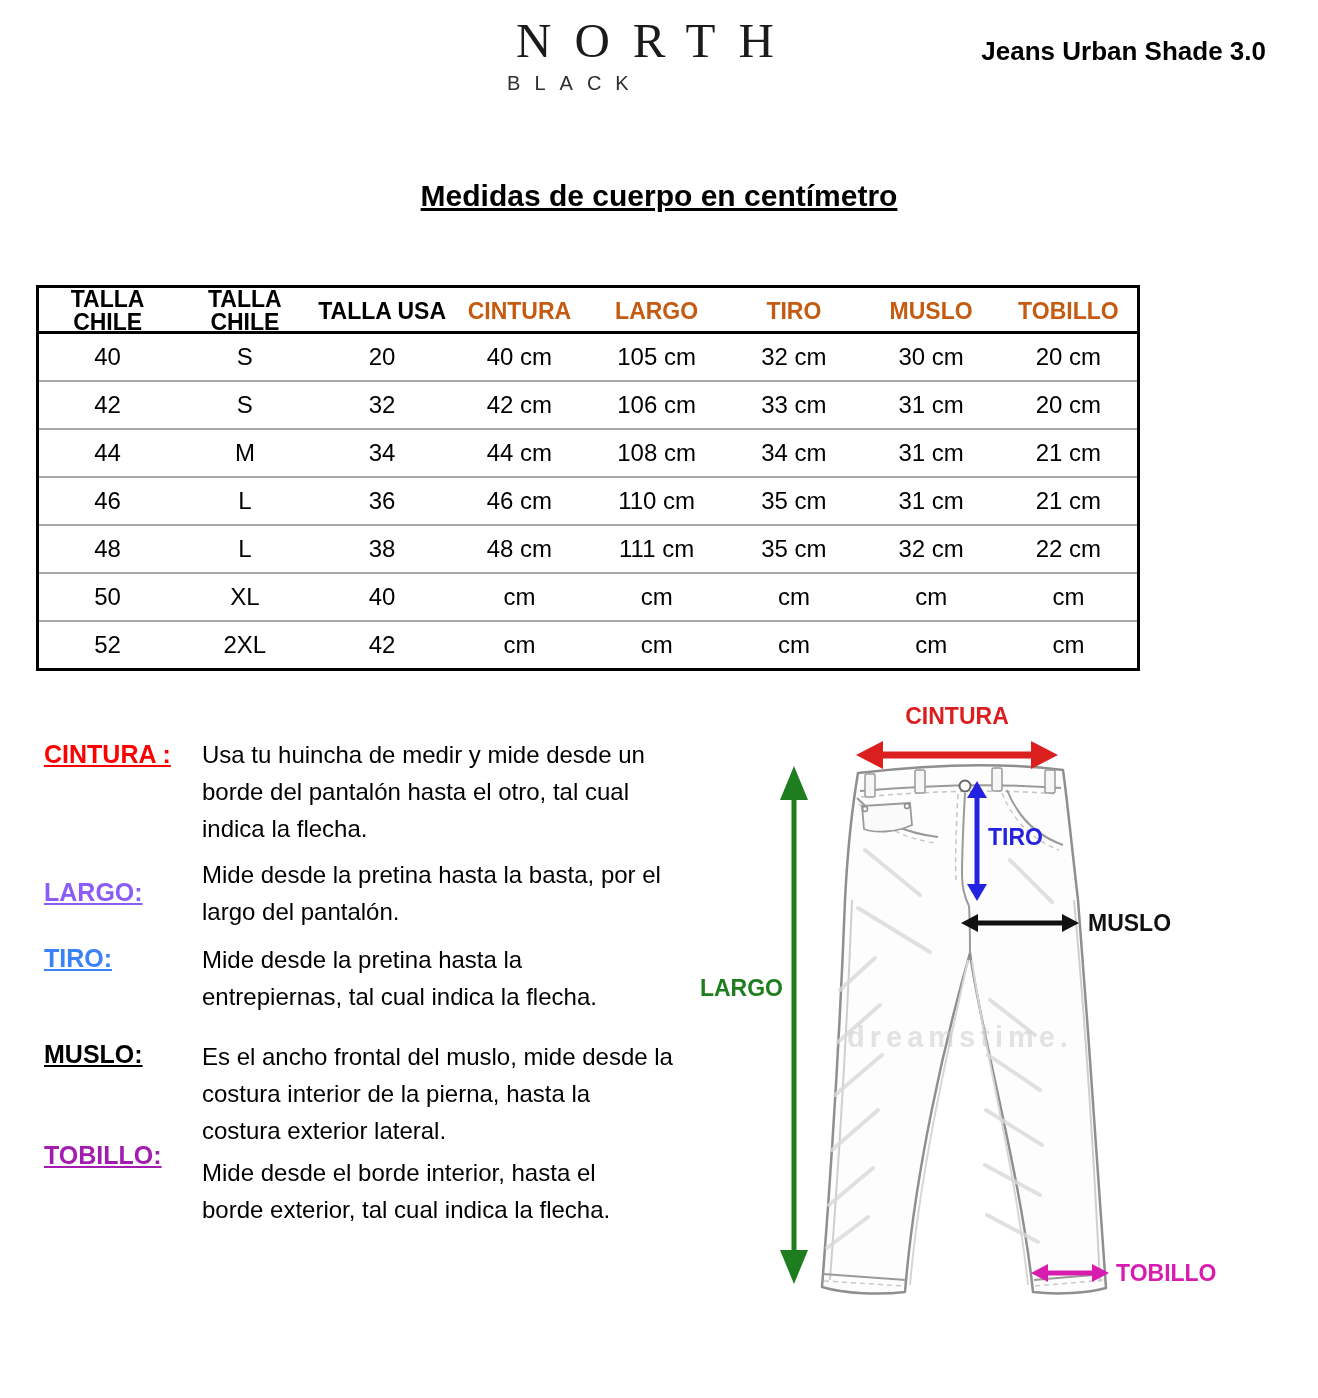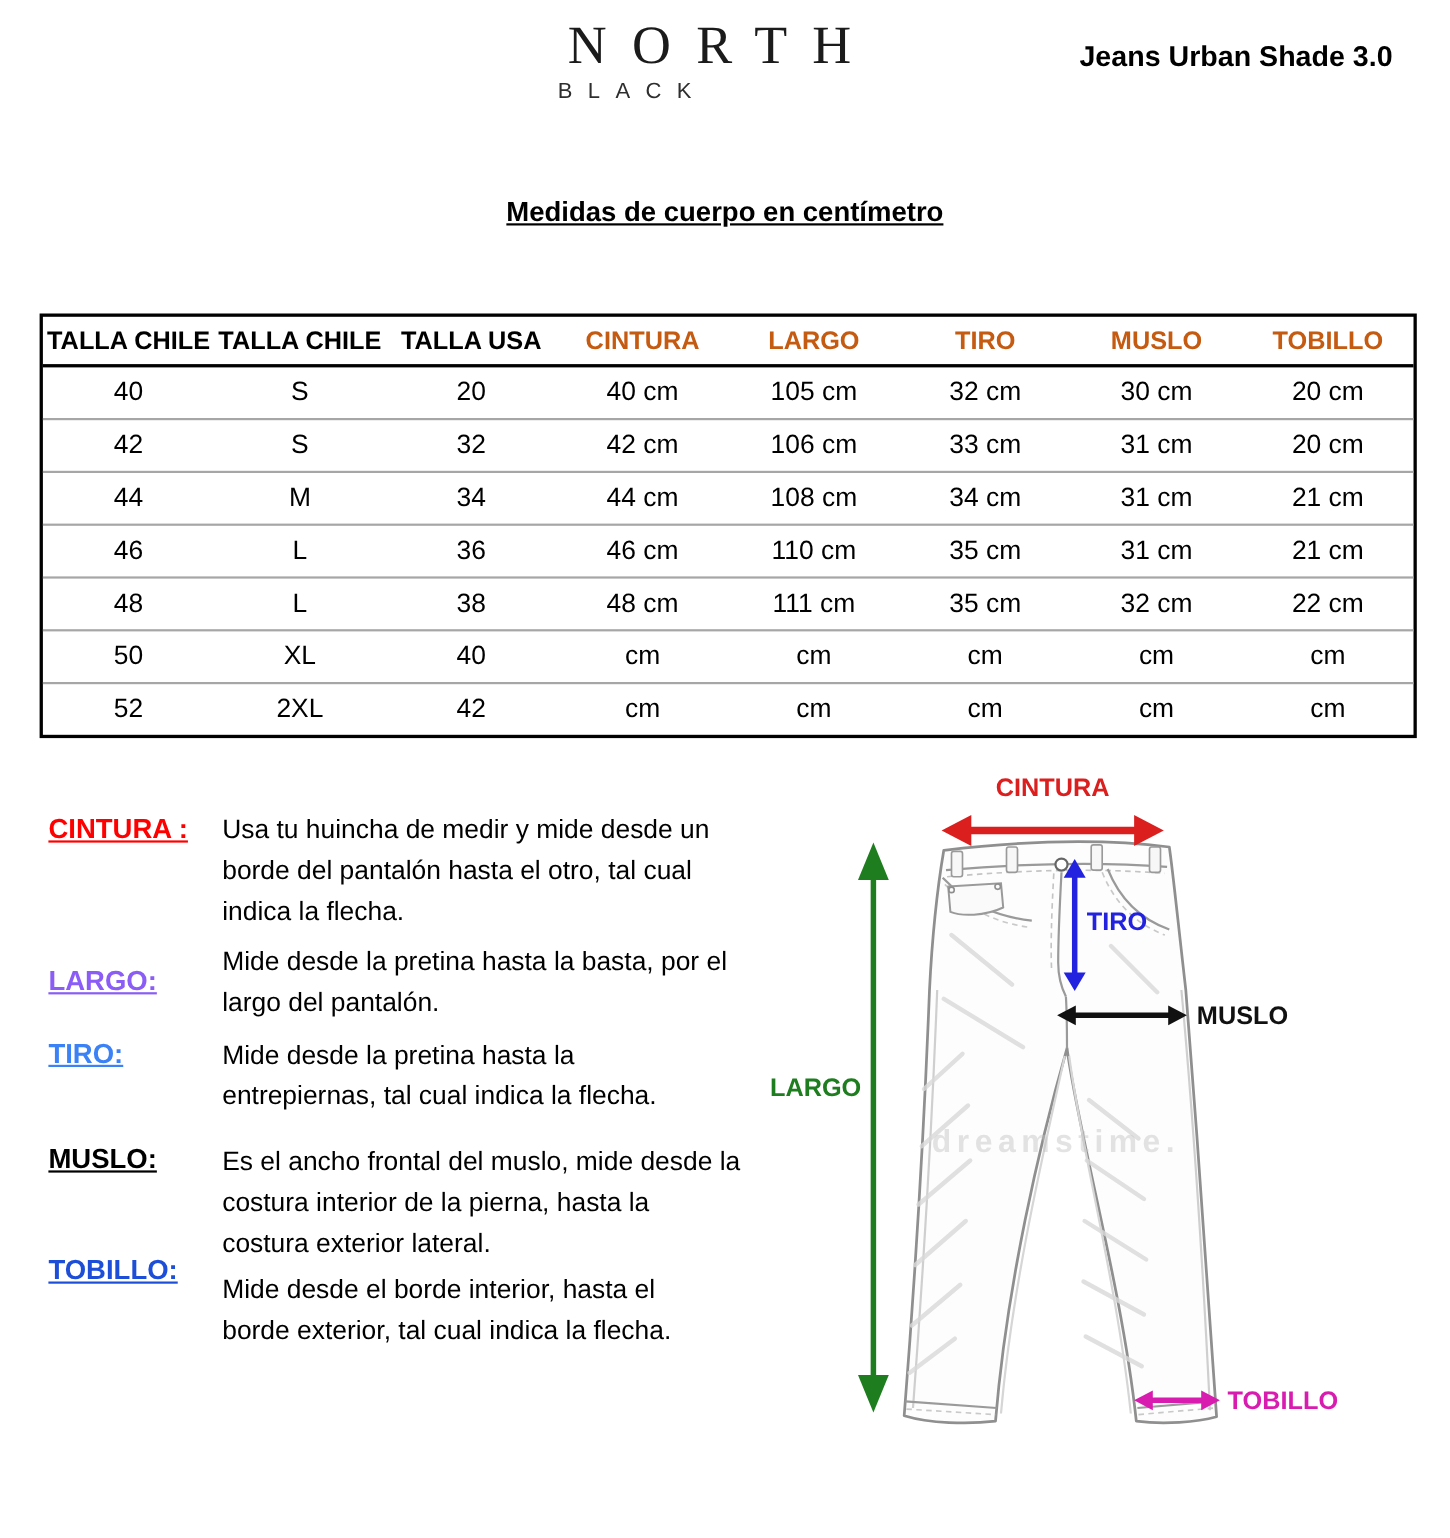--- a/index.html
+++ b/index.html
@@ -7,38 +7,38 @@
         font-family:"Liberation Sans",sans-serif;color:#000;}
 
   
   .logo{position:absolute;top:14px;left:645px;transform:translateX(-50%);text-align:left;}
   .logo-main{font-family:"Liberation Serif",serif;font-size:49px;letter-spacing:23px;padding-left:23px;
              color:#1b1b1b;font-weight:400;line-height:1.1;}
   .logo-sub{font-size:20px;letter-spacing:14px;padding-left:14px;color:#2e2e2e;margin-top:4px;font-weight:400;}
   .product-title{position:absolute;top:36px;right:52px;font-size:26px;font-weight:bold;}
 
   .section-title{position:absolute;top:179px;left:0;width:100%;margin:0;text-align:center;
-                 font-size:25px;font-weight:bold;text-decoration:underline;}
-
-  
-  .size-table{position:absolute;left:36px;top:285px;width:1252px;border:3px solid #000;
+                 font-size:30px;font-weight:bold;text-decoration:underline;}
+
+  
+  .size-table{position:absolute;left:36px;top:285px;width:1104px;border:3px solid #000;
               box-sizing:border-box;background:#fff;}
   .thead{display:grid;grid-template-columns:repeat(8,1fr);height:43px;align-items:center;
          border-bottom:3px solid #000;}
   .trow{display:grid;grid-template-columns:repeat(8,1fr);height:46px;align-items:center;
         border-top:2px solid #A6A6A6;}
   .trow:first-child{border-top:none;}
   .tcell{text-align:center;font-size:24px;line-height:1;}
   .th{font-weight:bold;font-size:23px;}
 
   
   .def-term{position:absolute;left:44px;font-size:25px;font-weight:bold;text-decoration:underline;line-height:1;}
   .def-text{position:absolute;left:202px;width:478px;font-size:24px;line-height:37px;white-space:pre-line;}
   .c-red{color:#FF0000;} .c-green{color:#8b5cf6;margin-top:36px;} .c-blue{color:#3b82f6;}
-  .c-black{color:#000000;} .c-magenta{color:#1d4ed8;}
+  .c-black{color:#000000;} .c-magenta{color:#a21caf;}
   .term-cintura{top:742px;} .text-cintura{top:736px;}
   .term-largo{top:844px;}   .text-largo{top:856px;}
   .term-tiro{top:946px;}    .text-tiro{top:941px;}
   .term-muslo{top:1042px;}  .text-muslo{top:1038px;}
   .term-tobillo{top:1143px;}.text-tobillo{top:1154px;}
 
   
   .diagram{position:absolute;left:690px;top:690px;width:628px;height:708px;}
   .diagram svg{display:block;}
   .dlabel{font-family:"Liberation Sans",sans-serif;font-weight:bold;font-size:23px;}

